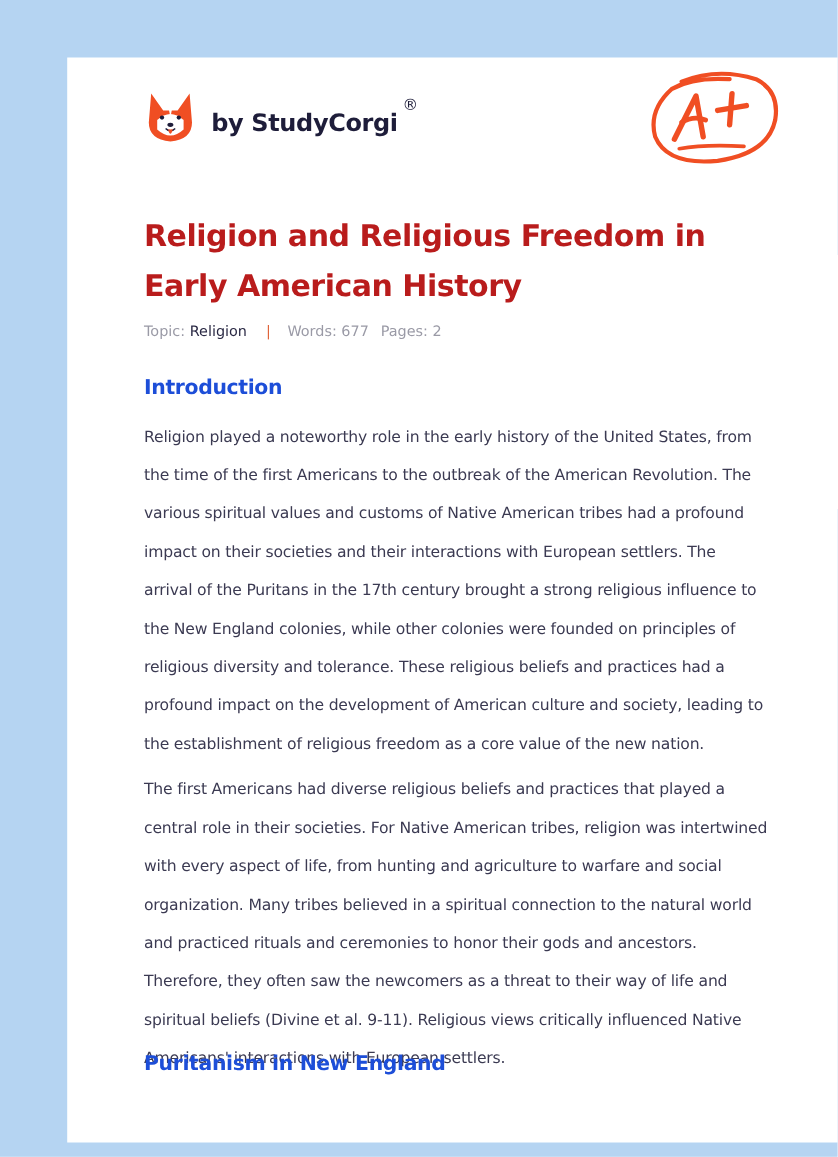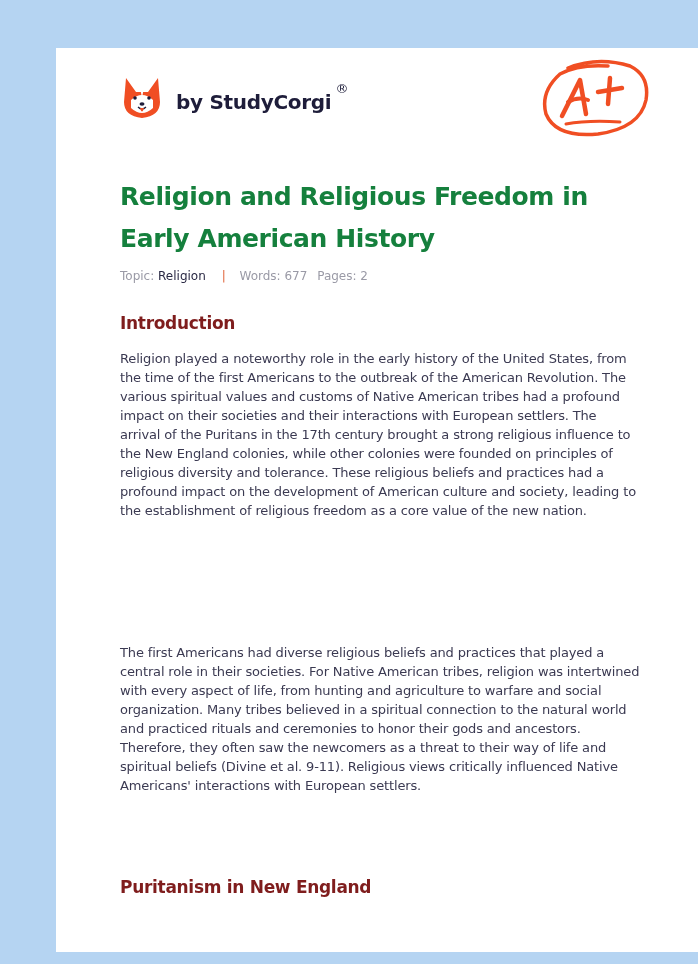--- a/index.html
+++ b/index.html
@@ -62,21 +62,21 @@
   h1 {
     position: absolute;
     left: 64px;
     top: 128px;
     width: 520px;
     margin: 0;
     font-family: "DejaVu Sans", sans-serif;
     font-weight: bold;
     font-size: 25px;
     line-height: 42px;
-    color: #15803d;
+    color: #b91c1c;
     letter-spacing: -0.4px;
   }
   .meta {
     position: absolute;
     left: 64px;
     top: 221px;
     font-family: "DejaVu Sans", sans-serif;
     font-size: 12px;
     color: #9a9aa6;
     white-space: nowrap;
@@ -84,31 +84,31 @@
   .meta .topic-val { color: #2a2944; }
   .meta .sep { color: #e0643a; margin: 0 10px 0 12px; }
   .meta .pages { margin-left: 6px; }
   h2 {
     position: absolute;
     left: 64px;
     margin: 0;
     font-family: "DejaVu Sans", sans-serif;
     font-weight: bold;
     font-size: 17px;
-    color: #7f1d1d;
+    color: #1d4ed8;
     letter-spacing: -0.3px;
   }
   p.body {
     position: absolute;
     left: 64px;
     width: 520px;
     margin: 0;
     font-family: "DejaVu Sans", sans-serif;
     font-size: 13px;
-    line-height: 19px;
+    line-height: 32px;
     color: #3b3a52;
     letter-spacing: -0.15px;
   }
 </style>
 </head>
 <body>
 
 <div class="card">
 
   <div class="logo-row">

